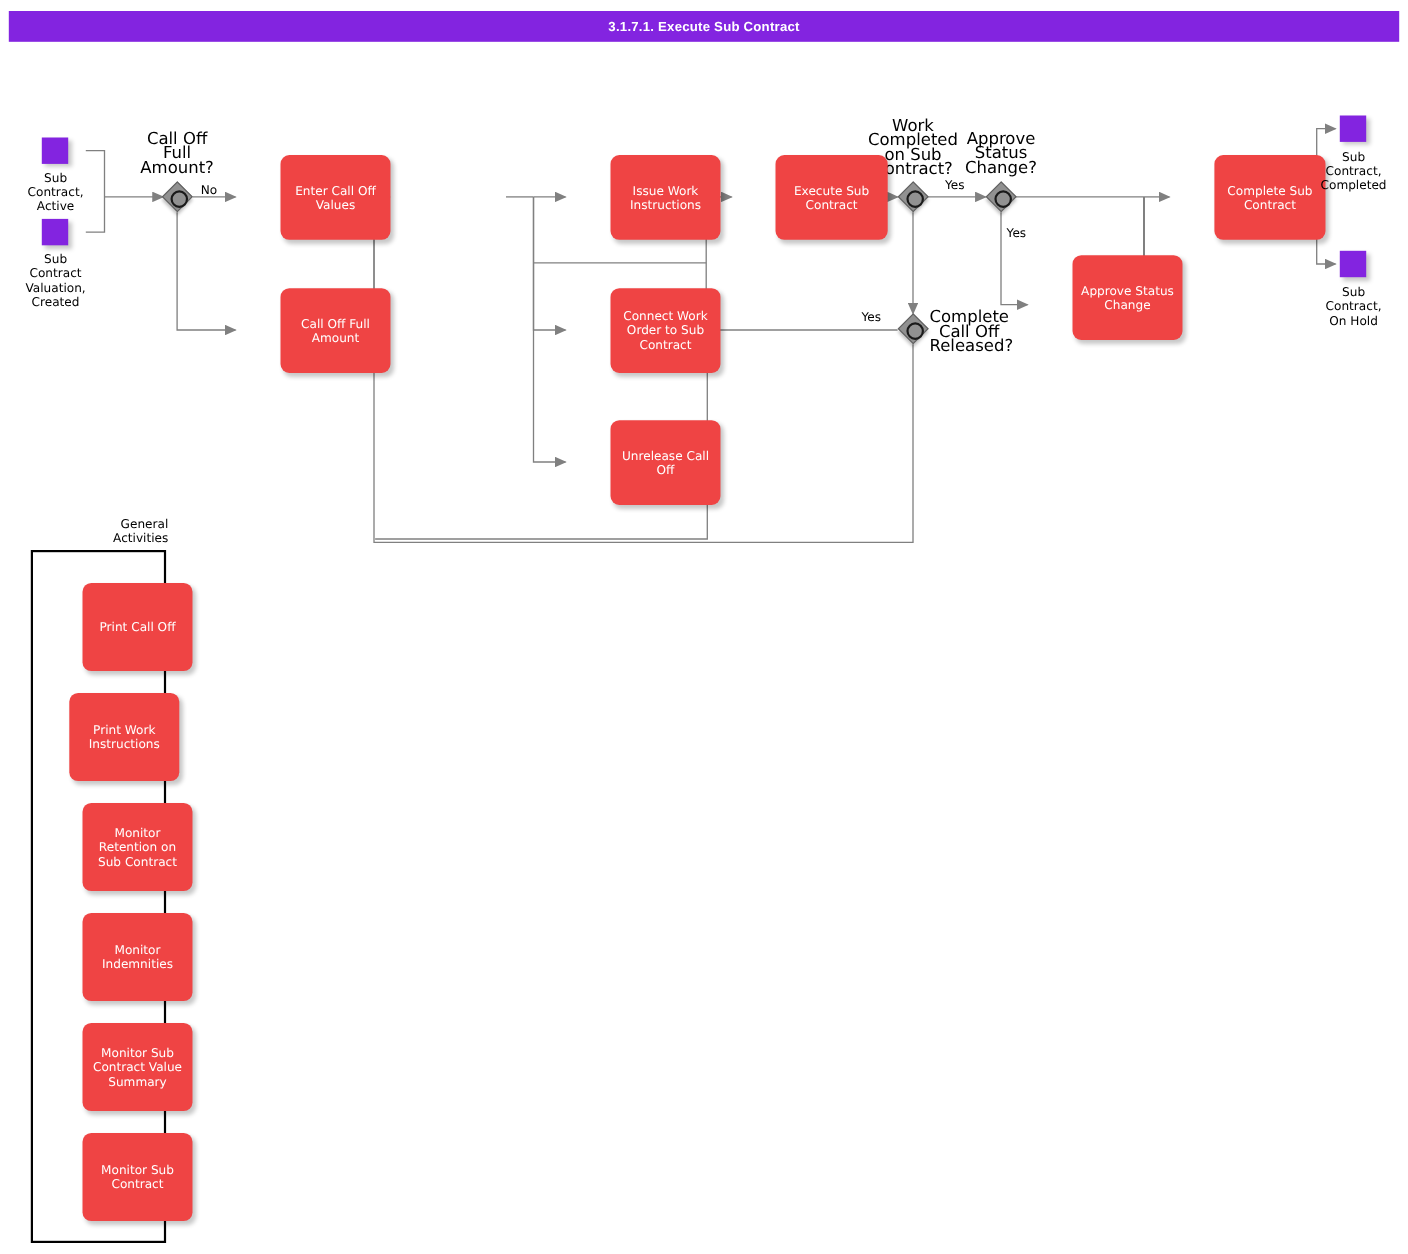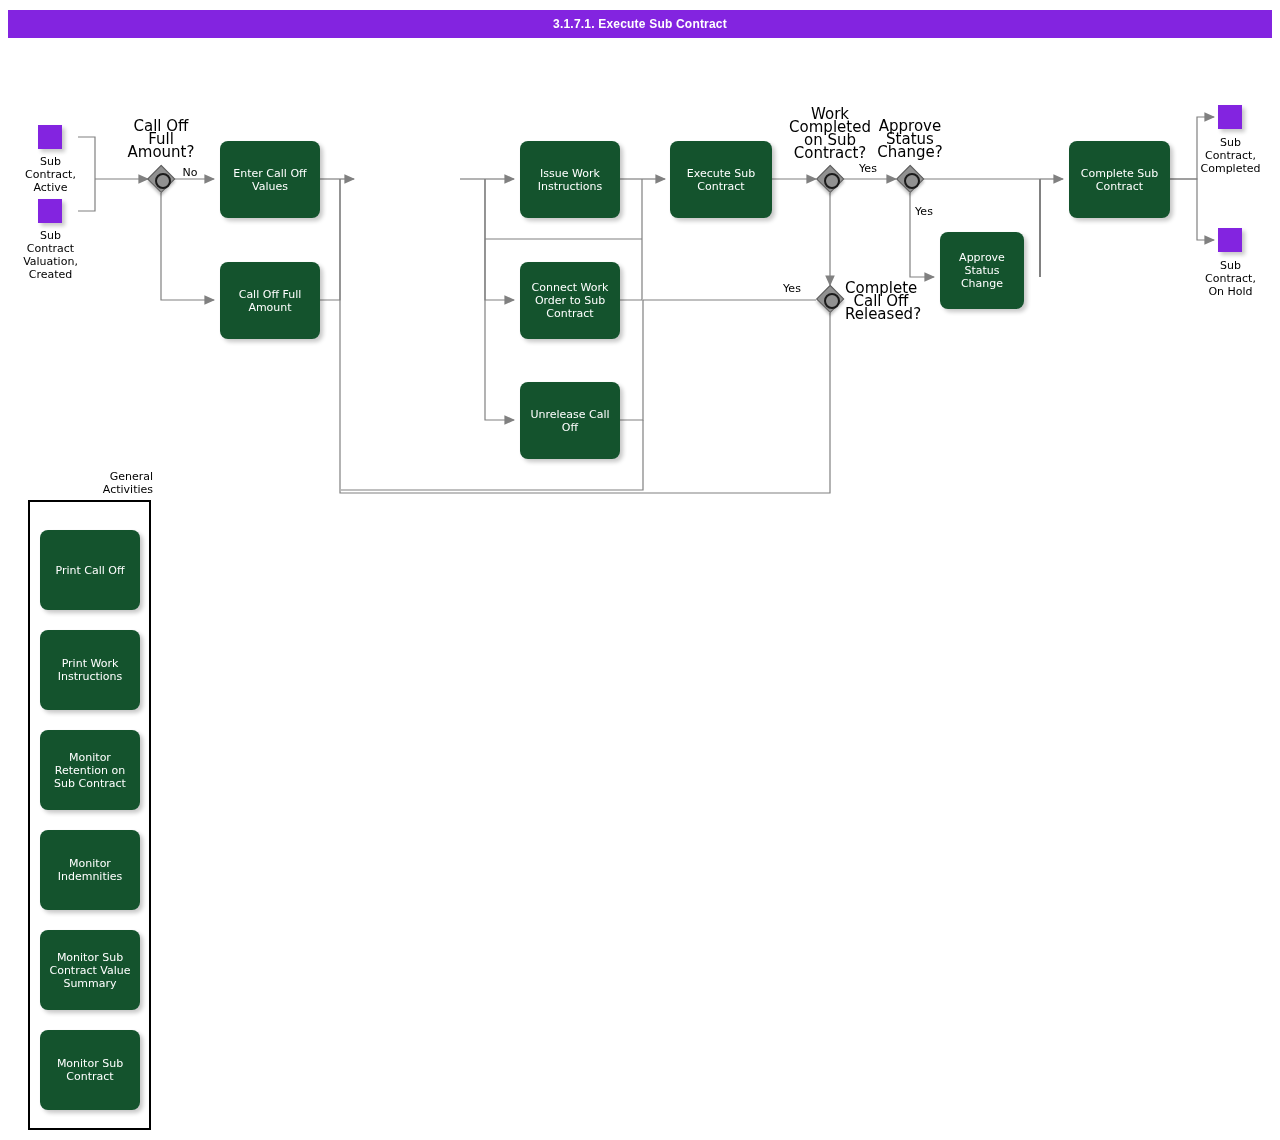--- a/index.html
+++ b/index.html
@@ -13,26 +13,27 @@
   .header{
     position:absolute;left:8px;top:10px;width:1264px;height:28px;
     background:#8324e0;color:#ffffff;
     font-family:"Liberation Sans", sans-serif;
     font-size:12px;font-weight:bold;letter-spacing:.2px;
     display:flex;align-items:center;justify-content:center;
   }
 
   
   .task{
-    position:absolute;background:#14532d;border-radius:8px;
+    position:absolute;background:#ef4444;border-radius:8px;
     color:#ffffff;font-family:"DejaVu Sans", sans-serif;font-size:11px;
     line-height:13px;text-align:center;
     display:flex;align-items:center;justify-content:center;
     padding:2px 5px;box-sizing:border-box;
     box-shadow:3px 3px 4px rgba(0,0,0,.22);
+    margin-left:35px;
   }
 
   
   .event{
     position:absolute;width:24px;height:24px;background:#8324e0;
     box-shadow:3px 3px 4px rgba(0,0,0,.22);
   }
   .evt-label{
     position:absolute;text-align:center;font-size:11px;line-height:13px;
     color:#000000;font-family:"DejaVu Sans", sans-serif;
@@ -225,21 +226,21 @@
   <div class="task" style="left:520px;top:262px;width:100px;height:77px;white-space:pre-line;">Connect Work
 Order to Sub
 Contract</div>
 
   <div class="task" style="left:520px;top:382px;width:100px;height:77px;white-space:pre-line;">Unrelease Call
 Off</div>
 
   <div class="task" style="left:670px;top:141px;width:102px;height:77px;white-space:pre-line;">Execute Sub
 Contract</div>
 
-  <div class="task" style="left:940px;top:232px;width:84px;height:77px;white-space:pre-line;">Approve Status
+  <div class="task" style="left:940px;top:232px;width:100px;height:77px;white-space:pre-line;">Approve Status
 Change</div>
 
   <div class="task" style="left:1069px;top:141px;width:101px;height:77px;white-space:pre-line;">Complete Sub
 Contract</div>
 
   <div class="event" style="left:1218px;top:105px;"></div>
   <div class="evt-label" style="left:1186px;top:136px;width:89px;white-space:pre-line;">Sub
 Contract,
 Completed</div>
 
@@ -247,21 +248,21 @@
   <div class="evt-label" style="left:1186px;top:259px;width:89px;white-space:pre-line;">Sub
 Contract,
 On Hold</div>
 
   <div class="ga-title" style="white-space:pre-line;">General
 Activities</div>
   <div class="ga-box"></div>
 
   <div class="task" style="left:40px;top:530px;width:100px;height:80px;white-space:pre-line;">Print Call Off</div>
 
-  <div class="task" style="left:40px;top:630px;width:100px;height:80px;white-space:pre-line;">Print Work
+  <div class="task" style="left:28px;top:630px;width:100px;height:80px;white-space:pre-line;">Print Work
 Instructions</div>
 
   <div class="task" style="left:40px;top:730px;width:100px;height:80px;white-space:pre-line;">Monitor
 Retention on
 Sub Contract</div>
 
   <div class="task" style="left:40px;top:830px;width:100px;height:80px;white-space:pre-line;">Monitor
 Indemnities</div>
 
   <div class="task" style="left:40px;top:930px;width:100px;height:80px;white-space:pre-line;">Monitor Sub

